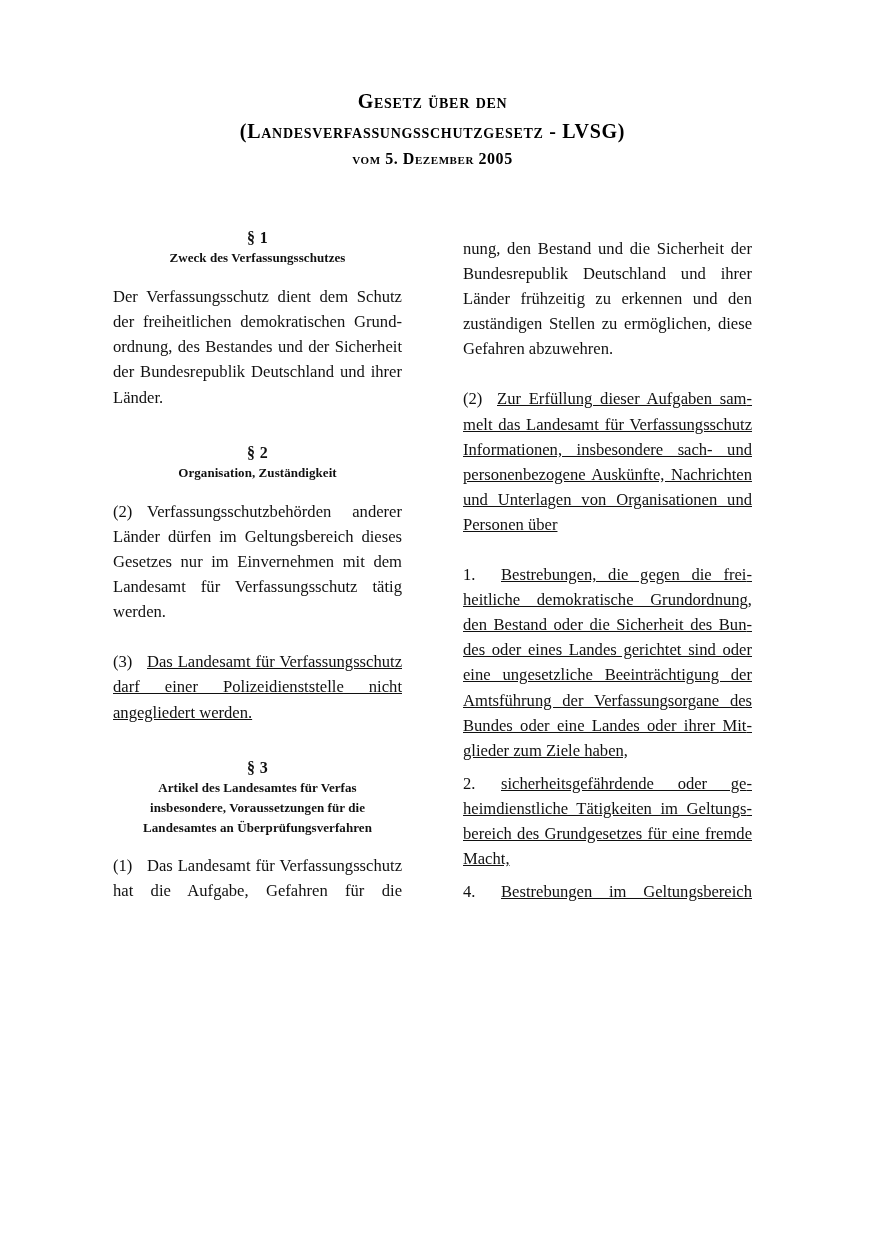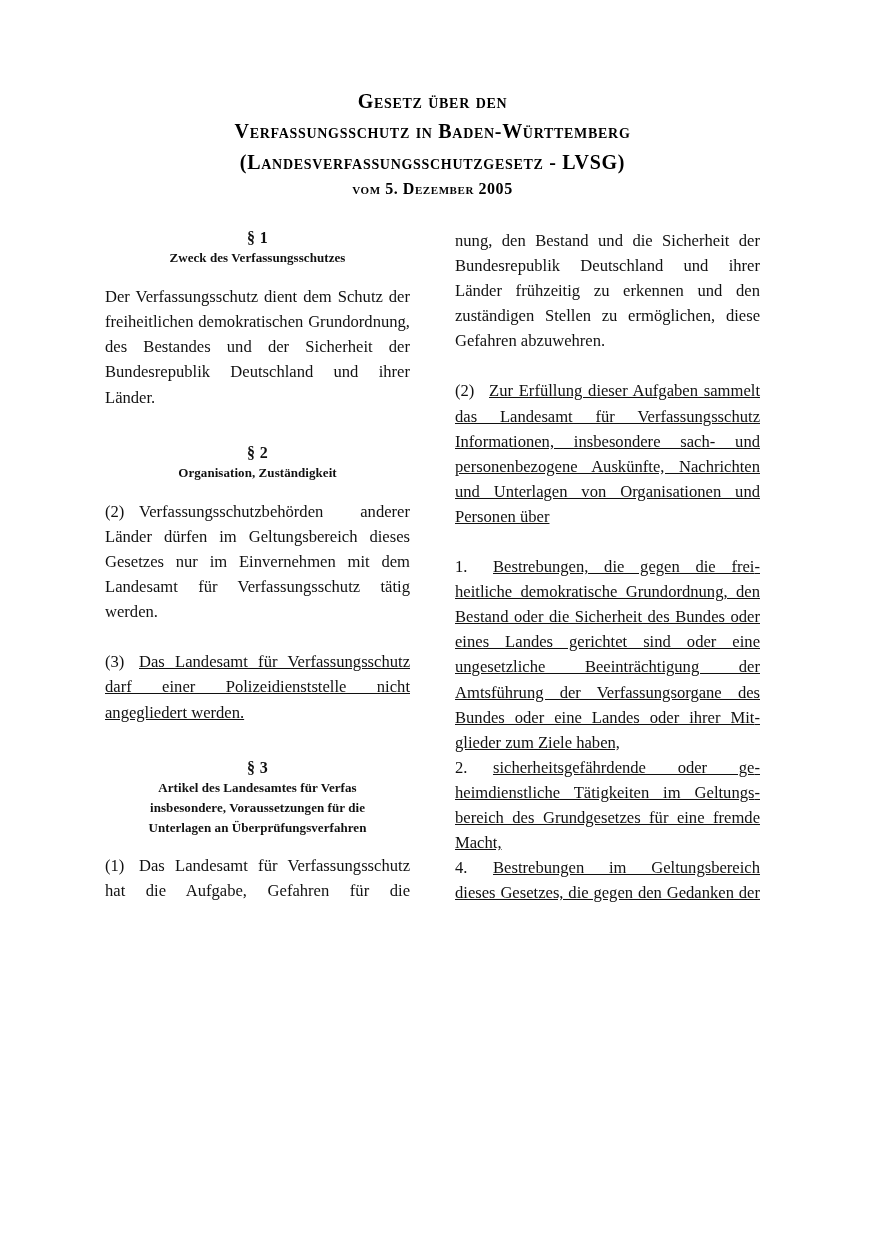--- a/index.html
+++ b/index.html
@@ -74,21 +74,21 @@
     letter-spacing: 0.005em;
   }
   .sec-head {
     margin-bottom: 16px;
   }
   .sec-head.first { margin-top: 0; }
   .sec-head.spaced { margin-top: 33px; }
 
   
   p.body {
-    margin: 0;
+    margin: 8px;
     font-size: 16.6px;
     line-height: 25.1px;
     text-align: justify;
     text-justify: inter-word;
     hyphens: manual;
     color: #111111;
   }
   p.body + p.body { margin-top: 25px; text-decoration: underline; }
   p.tight + p.tight { margin-top: 0; }
   .lead { display: inline-block; min-width: 34px; }
@@ -104,21 +104,20 @@
     letter-spacing: 0.02em;
   }
 </style>
 </head>
 <body>
 
 <div class="page">
 
   <div class="title-block">
     <div class="title-line l1">Gesetz über den</div>
-    <div class="title-line l2">Verfassungsschutz in Baden-Württemberg</div>
     <div class="title-line l3">(Landesverfassungsschutzgesetz - LVSG)</div>
     <div class="title-line l4">vom 5. Dezember 2005</div>
   </div>
 
   <div class="columns">
 
     <div class="col col-left">
 
       <div class="sec-head first">
         <div class="sec-num">§ 1</div>
@@ -134,21 +133,21 @@
 
 
       <p class="body"><span class="lead">(2)</span><span>Verfassungsschutzbehörden anderer Länder dürfen im Geltungsbereich dieses Gesetzes nur im Einvernehmen mit dem Landesamt für Verfassungsschutz tätig werden.</span></p>
 
       <p class="body"><span class="lead">(3)</span><span>Das Landesamt für Verfassungs­schutz darf einer Polizeidienststelle nicht angegliedert werden.</span></p>
 
       <div class="sec-head spaced">
         <div class="sec-num">§ 3</div>
         <div class="sec-title">Artikel des Landesamtes für Verfas­</div>
         <div class="sec-title">insbesondere, Voraussetzungen für die</div>
-        <div class="sec-title">Unterlagen an Überprüfungsverfahren</div>
+        <div class="sec-title">Landesamtes an Überprüfungsverfahren</div>
       </div>
 
       <p class="body"><span class="lead">(1)</span><span>Das Landesamt für Verfassungs­schutz hat die Aufgabe, Gefahren für die freiheitliche demokratische Grundord­</span></p>
 
     </div>
 
     <div class="col col-right">
 
       <p class="body">nung, den Bestand und die Sicherheit der Bundesrepublik Deutschland und ihrer Länder frühzeitig zu erkennen und den zuständigen Stellen zu ermöglichen, diese Gefahren abzuwehren.</p>
 

